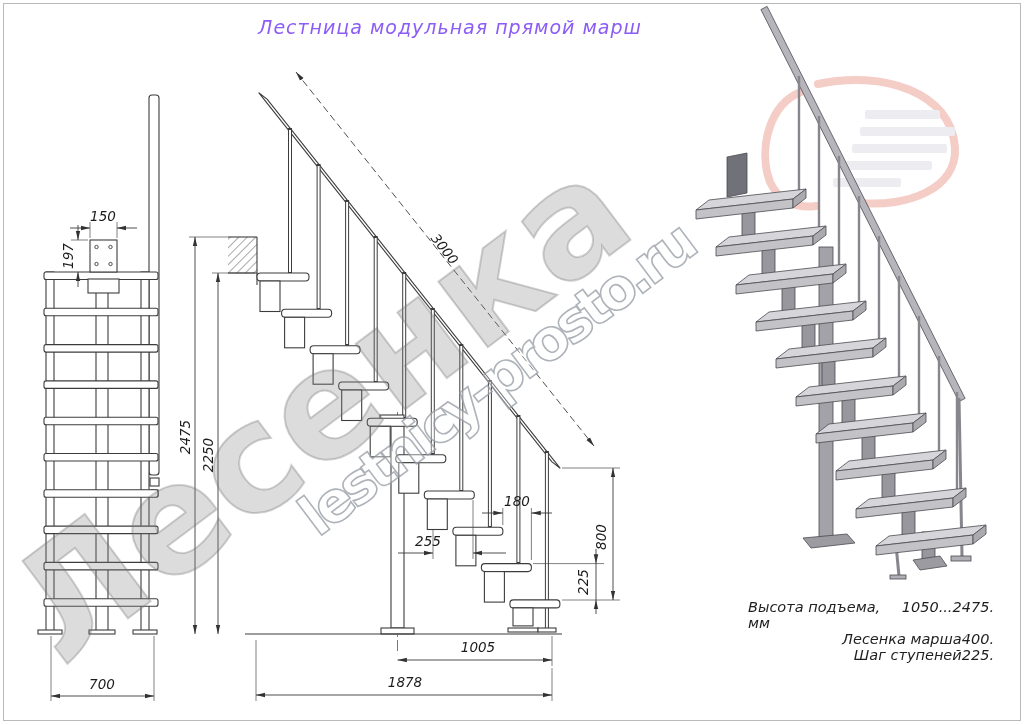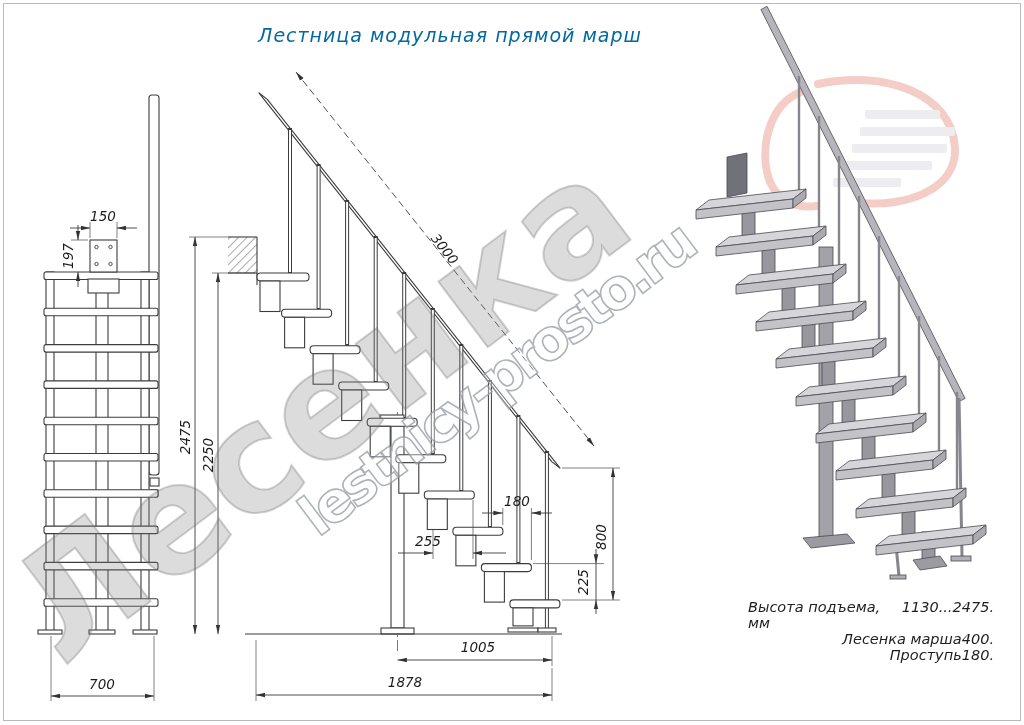--- a/index.html
+++ b/index.html
@@ -1,21 +1,21 @@
 <!DOCTYPE html>
 <html><head>
 <meta charset="utf-8">
 <style>
   html,body{margin:0;padding:0;background:#ffffff;}
   #canvas{position:relative;width:1024px;height:725px;background:#ffffff;overflow:hidden;
           font-family:"DejaVu Sans",sans-serif;}
   #frame{position:absolute;left:3px;top:3px;width:1016px;height:716px;
          border:1px solid #b9b9bd;pointer-events:none;}
-  #title{position:absolute;left:0;top:24px;width:900px;text-align:center;
-         font:italic 19px "DejaVu Sans",sans-serif;letter-spacing:1px;color:#0369a1;}
+  #title{position:absolute;left:0;top:16px;width:900px;text-align:center;
+         font:italic 19px "DejaVu Sans",sans-serif;letter-spacing:1px;color:#8b5cf6;}
   svg{position:absolute;left:0;top:0;}
   .ln{stroke:#3c3c3c;stroke-width:1.1;fill:#ffffff;}
   .lnf{stroke:#3c3c3c;stroke-width:1.1;fill:none;}
   .thin{stroke:#4a4a4a;stroke-width:0.7;fill:none;}
   .dim{stroke:#3a3a3a;stroke-width:0.9;fill:none;}
   .dimtxt{font:italic 13.5px "DejaVu Sans",sans-serif;fill:#1c1c1c;}
   .cl{stroke:#555;stroke-width:0.8;stroke-dasharray:11 3 2 3;fill:none;}
   
   #spec{position:absolute;left:748px;top:599px;width:246px;color:#1f1f1f;}
   .srow{display:flex;justify-content:flex-end;line-height:17.4px;
@@ -340,24 +340,24 @@
 
     <g pointer-events="none">
       <text transform="translate(62,668) rotate(-37)" font-size="150" font-weight="bold" font-family="DejaVu Sans, sans-serif" fill="rgba(128,128,133,0.28)" stroke="rgba(112,112,117,0.32)" stroke-width="2">Лесенка</text>
       <text transform="translate(318,538) rotate(-37)" font-size="56" font-weight="bold" font-family="DejaVu Sans, sans-serif" textLength="480" fill="rgba(255,255,255,0.42)" stroke="#9aa0a8" stroke-width="1.6" opacity="0.8">lestnicy-prosto.ru</text>
     </g>
   </svg>
 
   <div id="spec">
     <div class="srow">
       <span class="slab">Высота подъема, мм</span>
-      <span class="sval">1130...2475.</span>
+      <span class="sval">1050...2475.</span>
     </div>
     <div class="srow">
       <span class="slab">Лесенка марша</span>
       <span class="sval">400.</span>
     </div>
     <div class="srow">
-      <span class="slab">Проступь</span>
-      <span class="sval">180.</span>
+      <span class="slab">Шаг ступеней</span>
+      <span class="sval">225.</span>
     </div>
   </div>
 </div>
 
 </body></html>

